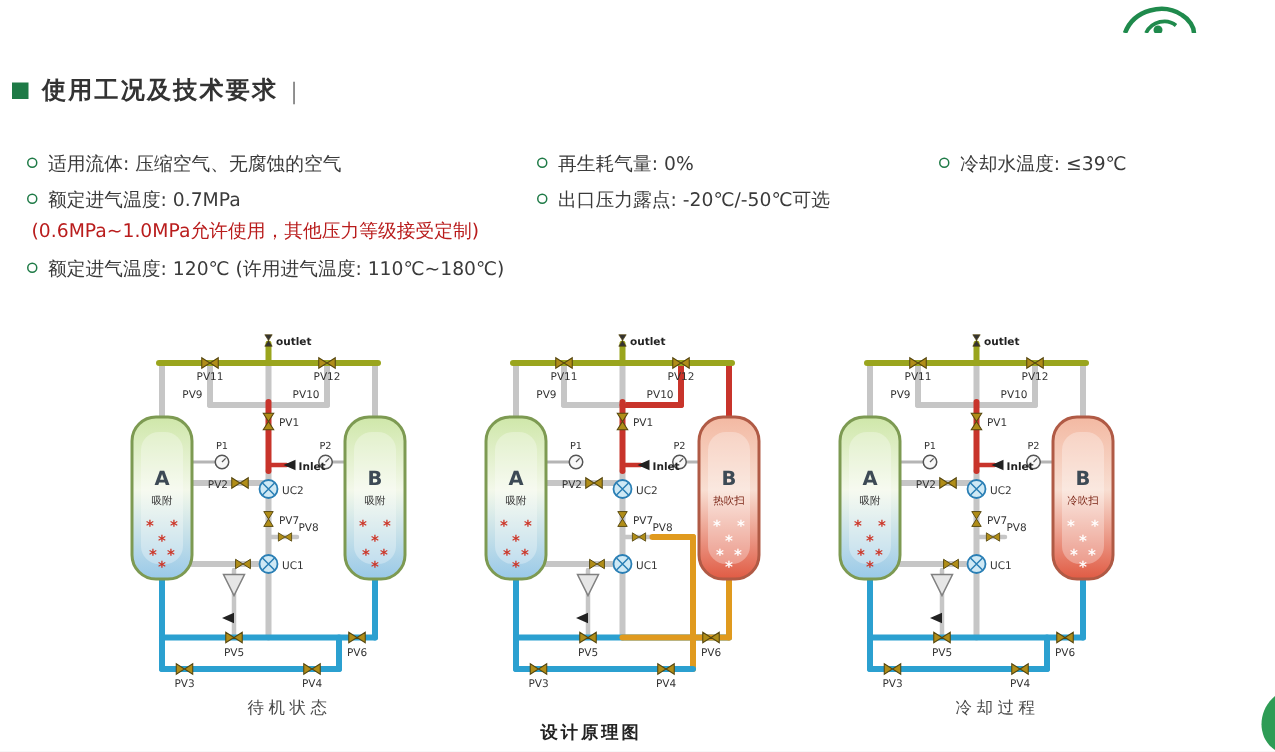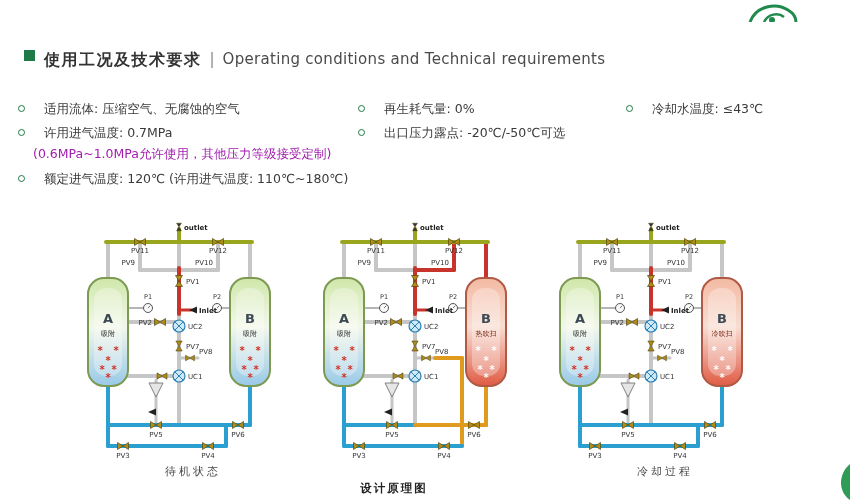--- a/index.html
+++ b/index.html
@@ -2,33 +2,33 @@
 <html><head>
 <meta charset="utf-8">
 <style>
   * { margin:0; padding:0; box-sizing:border-box; }
   body { background:#e9e9e9; font-family:"DejaVu Sans","Liberation Sans",sans-serif; }
   .page { position:relative; width:850px; height:501px; background:#ffffff; overflow:hidden; margin:0 auto; }
 
   .brand-logo { position:absolute; top:0; right:48px; }
   .corner-graphic { position:absolute; top:462px; right:0; }
 
-  .heading { position:absolute; top:50px; left:24px; display:flex; }
+  .heading { position:absolute; top:50px; left:8px; display:flex; align-items:center; }
   .heading .sq { width:11px; height:11px; margin-right:9px; flex:none; }
   .heading .zh { font-weight:bold; font-size:16px; letter-spacing:1.5px; color:#333; }
   .heading .divider { margin:0 8px; color:#8a8a8a; font-size:15px; }
   .heading .en { font-size:15px; color:#4a4a4a; letter-spacing:0.3px; }
 
   .spec-col { position:absolute; top:101px; }
   .spec-col-1 { left:18px;  width:340px; }
   .spec-col-2 { left:358px; width:265px; }
   .spec-col-3 { left:626px; width:215px; }
-  .spec-item { display:flex; font-size:12.5px; color:#3a3a3a; margin-bottom:8px; line-height:16px;gap:12px; }
+  .spec-item { display:flex; font-size:12.5px; color:#3a3a3a; margin-bottom:8px; line-height:16px; }
   .dot { width:7px; height:7px; border:1.5px solid #1e7a46; border-radius:50%; margin:4px 7px 0 0; flex:none; }
-  .spec-note { font-size:12.5px; color:#a21caf; margin:-3px 0 9px 15px; line-height:16px; }
+  .spec-note { font-size:12.5px; color:#b91c1c; margin:-3px 0 9px 3px; line-height:16px; }
 
   .diagrams { position:absolute; top:218px; left:78px; display:flex; gap:6px; }
   .figure { width:230px; }
   .figure svg { display:block; }
   .figure svg text { font-family:"DejaVu Sans","Liberation Sans",sans-serif; }
   .figcaption { text-align:center; font-size:11px; color:#4a4a4a; letter-spacing:3px; margin-top:1px; }
 
   .footer-caption { position:absolute; top:481px; left:0; width:788px; text-align:center;
                     font-size:11.5px; font-weight:bold; color:#222; letter-spacing:2px; }
 </style>
@@ -40,31 +40,30 @@
   <svg class="brand-logo" width="60" height="22" viewBox="0 0 60 22">
     <path d="M8,22 C14,6 34,2 46,10 C51,13 54,18 54,22" fill="none" stroke="#1f8a4c" stroke-width="3"></path>
     <path d="M22,22 C26,14 36,12 42,17" fill="none" stroke="#1f8a4c" stroke-width="2.5"></path>
     <circle cx="30" cy="20" r="3" fill="#1f8a4c"></circle>
   </svg>
 
   <div class="heading">
     <span class="sq" style="background: rgb(30, 122, 70);"></span>
     <span class="zh">使用工况及技术要求</span>
     <span class="divider">|</span>
-    <span class="en">Operating conditions and Technical requirements</span>
   </div>
 
   <div class="spec-col spec-col-1">
     <div class="spec-item">
       <span class="dot" style="border-color: rgb(30, 122, 70);"></span>
       <span>适用流体: 压缩空气、无腐蚀的空气</span>
     </div>
     <div class="spec-item">
       <span class="dot" style="border-color: rgb(30, 122, 70);"></span>
-      <span>许用进气温度: 0.7MPa</span>
+      <span>额定进气温度: 0.7MPa</span>
     </div>
     <div class="spec-note">(0.6MPa~1.0MPa允许使用，其他压力等级接受定制)</div>
     <div class="spec-item">
       <span class="dot" style="border-color: rgb(30, 122, 70);"></span>
       <span>额定进气温度: 120℃ (许用进气温度: 110℃~180℃)</span>
     </div>
   </div>
 
   <div class="spec-col spec-col-2">
     <div class="spec-item">
@@ -73,21 +72,21 @@
     </div>
     <div class="spec-item">
       <span class="dot" style="border-color: rgb(30, 122, 70);"></span>
       <span>出口压力露点: -20℃/-50℃可选</span>
     </div>
   </div>
 
   <div class="spec-col spec-col-3">
     <div class="spec-item">
       <span class="dot" style="border-color: rgb(30, 122, 70);"></span>
-      <span>冷却水温度: ≤43℃</span>
+      <span>冷却水温度: ≤39℃</span>
     </div>
   </div>
 
   <div class="diagrams">
     <div class="figure">
       <div class="diagram-holder">
           <svg width="230" height="245" viewBox="0 0 230 245">
             <defs>
     <linearGradient id="gAds0" x1="0" y1="0" x2="0" y2="1">
       <stop offset="0" stop-color="#cfe7a9"></stop>

